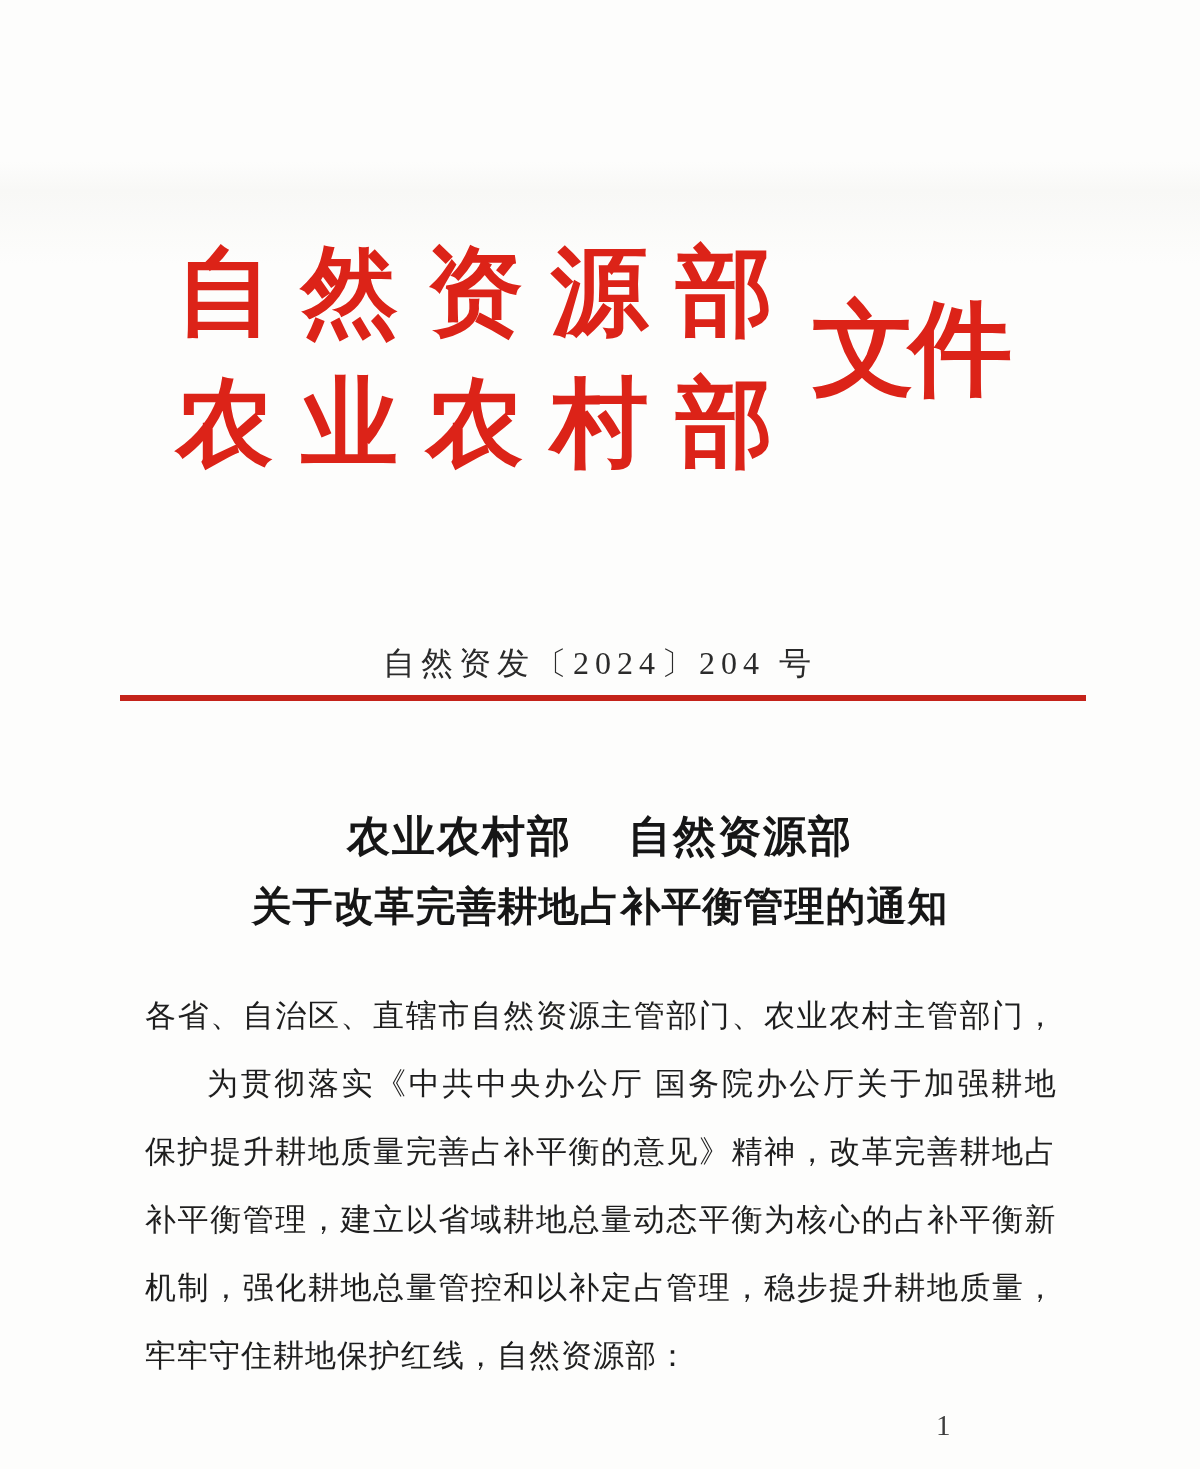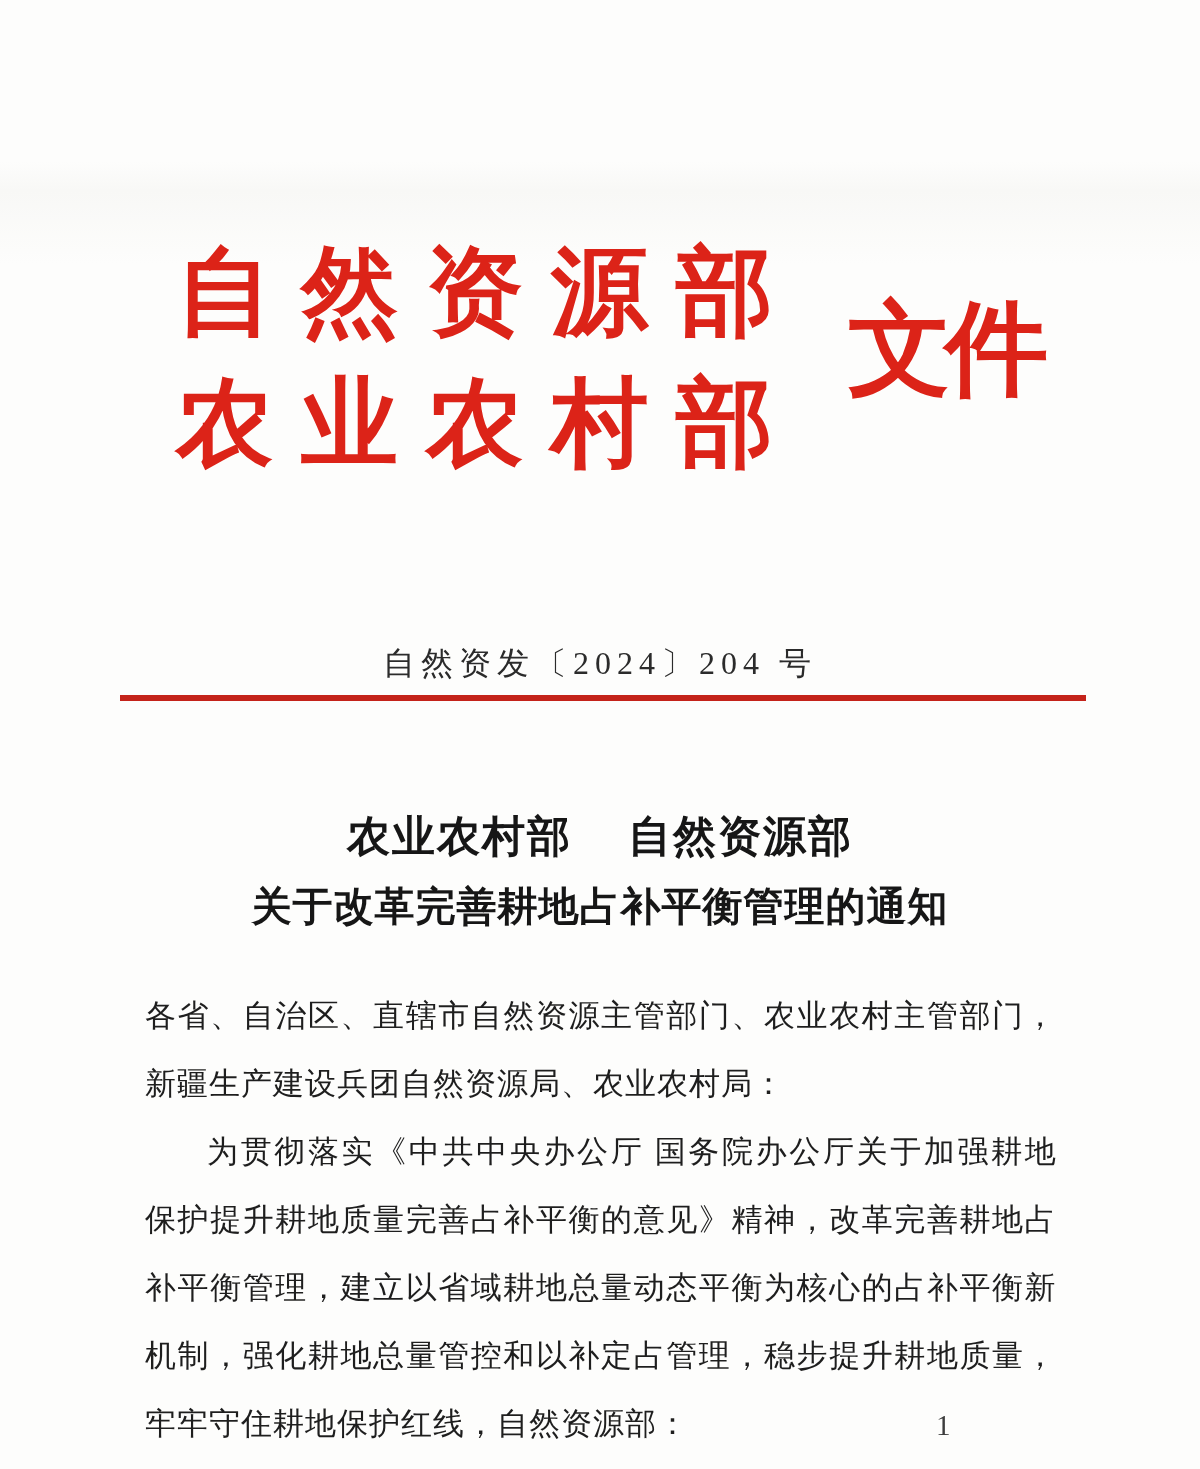--- a/index.html
+++ b/index.html
@@ -19,21 +19,21 @@
     position:absolute;left:176px;width:597px;
     display:flex;justify-content:space-between;
     color:var(--header_red,#dc2318);
     font-weight:bold;
     font-size:97px;line-height:1;
     white-space:pre;
   }
   .lh1{top:244px;}
   .lh2{top:375px;}
   .doc-word{
-    position:absolute;left:848px;top:298px;
+    position:absolute;left:812px;top:298px;
     color:var(--header_red,#dc2318);
     font-weight:bold;
     font-size:103px;line-height:1;
     letter-spacing:-6px;
     white-space:pre;
   }
   
   .doc-number{
     position:absolute;left:0;top:644px;width:100%;
     text-align:center;
@@ -99,21 +99,20 @@
 
   <h1 class="title-1">
     <span>农业农村部</span>
     <span>自然资源部</span>
   </h1>
 
   <h1 class="title-2">关于改革完善耕地占补平衡管理的通知</h1>
 
   <section class="body-block">
       <div class="body-line spread split-chars" style="display: flex; justify-content: space-between;"><span>各</span><span>省</span><span>、</span><span>自</span><span>治</span><span>区</span><span>、</span><span>直</span><span>辖</span><span>市</span><span>自</span><span>然</span><span>资</span><span>源</span><span>主</span><span>管</span><span>部</span><span>门</span><span>、</span><span>农</span><span>业</span><span>农</span><span>村</span><span>主</span><span>管</span><span>部</span><span>门</span><span>，</span></div>
-      <div class="body-line plain">新疆生产建设兵团自然资源局、农业农村局：</div>
       <div class="body-line spread indent split-chars" style="display: flex; justify-content: space-between;"><span>为</span><span>贯</span><span>彻</span><span>落</span><span>实</span><span>《</span><span>中</span><span>共</span><span>中</span><span>央</span><span>办</span><span>公</span><span>厅</span><span>&nbsp;</span><span>国</span><span>务</span><span>院</span><span>办</span><span>公</span><span>厅</span><span>关</span><span>于</span><span>加</span><span>强</span><span>耕</span><span>地</span></div>
       <div class="body-line spread split-chars" style="display: flex; justify-content: space-between;"><span>保</span><span>护</span><span>提</span><span>升</span><span>耕</span><span>地</span><span>质</span><span>量</span><span>完</span><span>善</span><span>占</span><span>补</span><span>平</span><span>衡</span><span>的</span><span>意</span><span>见</span><span>》</span><span>精</span><span>神</span><span>，</span><span>改</span><span>革</span><span>完</span><span>善</span><span>耕</span><span>地</span><span>占</span></div>
       <div class="body-line spread split-chars" style="display: flex; justify-content: space-between;"><span>补</span><span>平</span><span>衡</span><span>管</span><span>理</span><span>，</span><span>建</span><span>立</span><span>以</span><span>省</span><span>域</span><span>耕</span><span>地</span><span>总</span><span>量</span><span>动</span><span>态</span><span>平</span><span>衡</span><span>为</span><span>核</span><span>心</span><span>的</span><span>占</span><span>补</span><span>平</span><span>衡</span><span>新</span></div>
       <div class="body-line spread split-chars" style="display: flex; justify-content: space-between;"><span>机</span><span>制</span><span>，</span><span>强</span><span>化</span><span>耕</span><span>地</span><span>总</span><span>量</span><span>管</span><span>控</span><span>和</span><span>以</span><span>补</span><span>定</span><span>占</span><span>管</span><span>理</span><span>，</span><span>稳</span><span>步</span><span>提</span><span>升</span><span>耕</span><span>地</span><span>质</span><span>量</span><span>，</span></div>
       <div class="body-line plain">牢牢守住耕地保护红线，自然资源部：</div>
     </section>
 
   <div class="page-number">1</div>
 
 </div>

